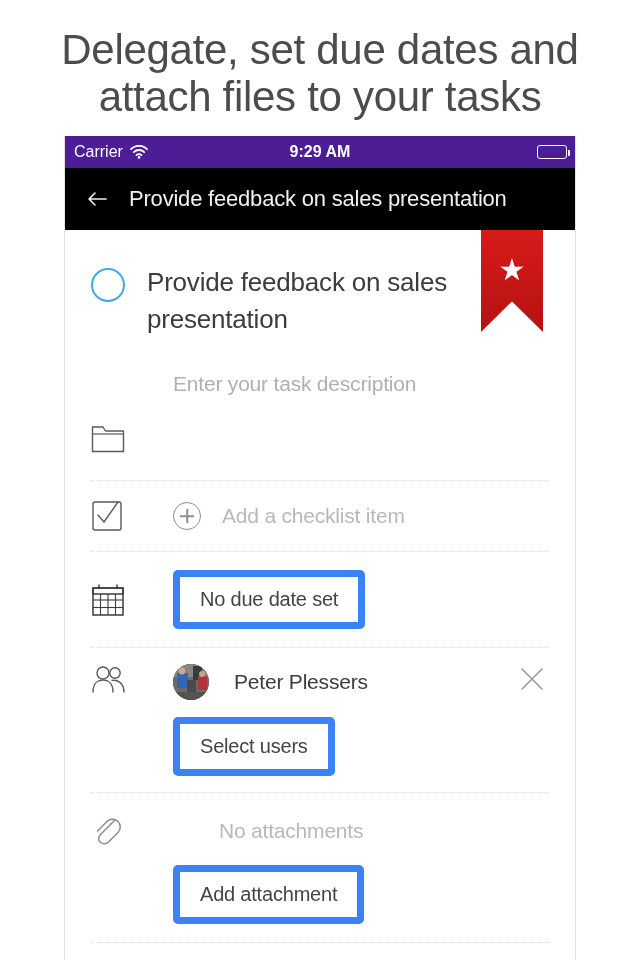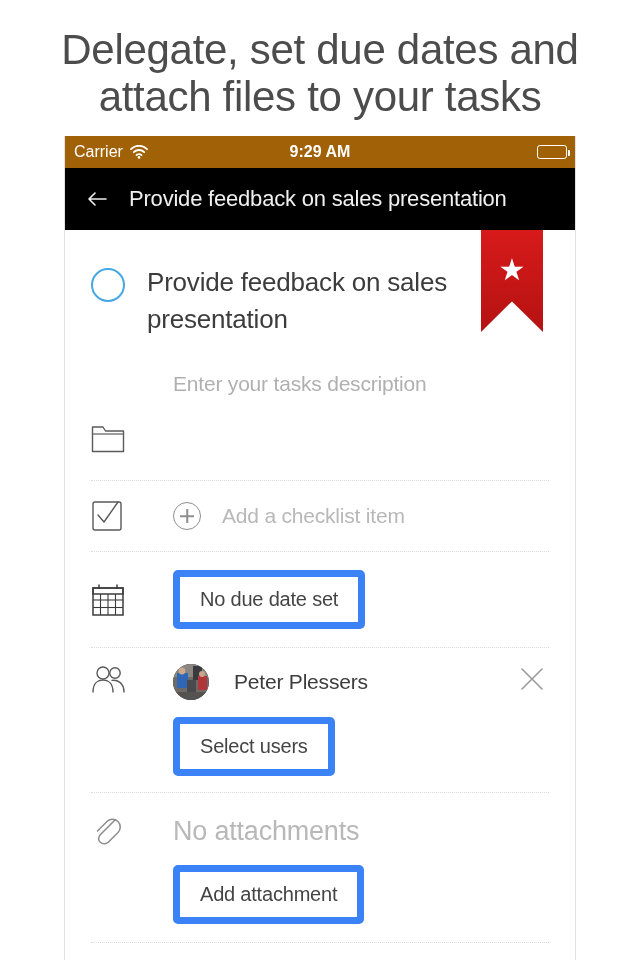--- a/index.html
+++ b/index.html
@@ -33,21 +33,21 @@
     background: #ffffff;
     border-left: 1px solid #e3e3e3;
     border-right: 1px solid #e3e3e3;
     overflow: hidden;
   }
 
   
   .statusbar {
     position: relative;
     height: 32px;
-    background: #a16207;
+    background: #4c1d95;
     color: #ffffff;
   }
   .sb-left {
     position: absolute; left: 9px; top: 0; height: 32px;
     display: flex; align-items: center; gap: 7px;
   }
   .sb-carrier { font-size: 16px; color:#fff; }
   .sb-time {
     position: absolute; left: 0; right: 0; top: 0; height: 32px;
     display: flex; align-items: center; justify-content: center;
@@ -163,21 +163,21 @@
   }
   .user-name { font-size: 21px; color: #3c3c3c; margin-left: 25px; letter-spacing: -0.2px; }
   .remove-x {
     position: absolute; right: 30px; top: 18px;
     width: 26px; height: 26px;
   }
   .users-btn-wrap { margin-top: 17px; }
 
   .attach-row { padding-top: 20px; padding-bottom: 18px; }
   .attach-line { display: flex; align-items: center; height: 36px; }
-  .attach-placeholder { font-size: 27px; color: #b8b8b8; letter-spacing: -0.2px; }
+  .attach-placeholder { font-size: 21px; color: #b8b8b8; letter-spacing: -0.2px; margin-left: 46px; }
   .attach-btn-wrap { margin-top: 16px; }
 
   .last-row { padding-top: 20px; align-items: flex-start; }
   .empty-circle {
     width: 30px; height: 30px; border-radius: 50%;
     border: 1.5px solid #6b6b6b; flex: 0 0 auto;
   }
   .dashed-box {
     border: 1px dashed #d2d2d2; border-radius: 4px;
     height: 44px; margin-right: 30px;
@@ -228,21 +228,21 @@
 
     <div class="ribbon">
       <span class="star">★</span>
     </div>
 
     <div class="title-row">
       <span class="circle-check"></span>
       <span class="task-title">Provide feedback on sales presentation</span>
     </div>
 
-    <div class="desc">Enter your tasks description</div>
+    <div class="desc">Enter your task description</div>
 
     <div class="row inbox-row">
       <span class="row-icon">
         <svg width="34" height="30" viewBox="0 0 34 30">
           <path d="M1.5 7 V27.5 H32.5 V7 H14.5 L12 3 H1.5 Z" fill="none" stroke="#5a5a5a" stroke-width="1.4" stroke-linejoin="round"></path>
           <path d="M1.5 10 H32.5" fill="none" stroke="#5a5a5a" stroke-width="1.2"></path>
         </svg>
       </span>
     </div>
 

